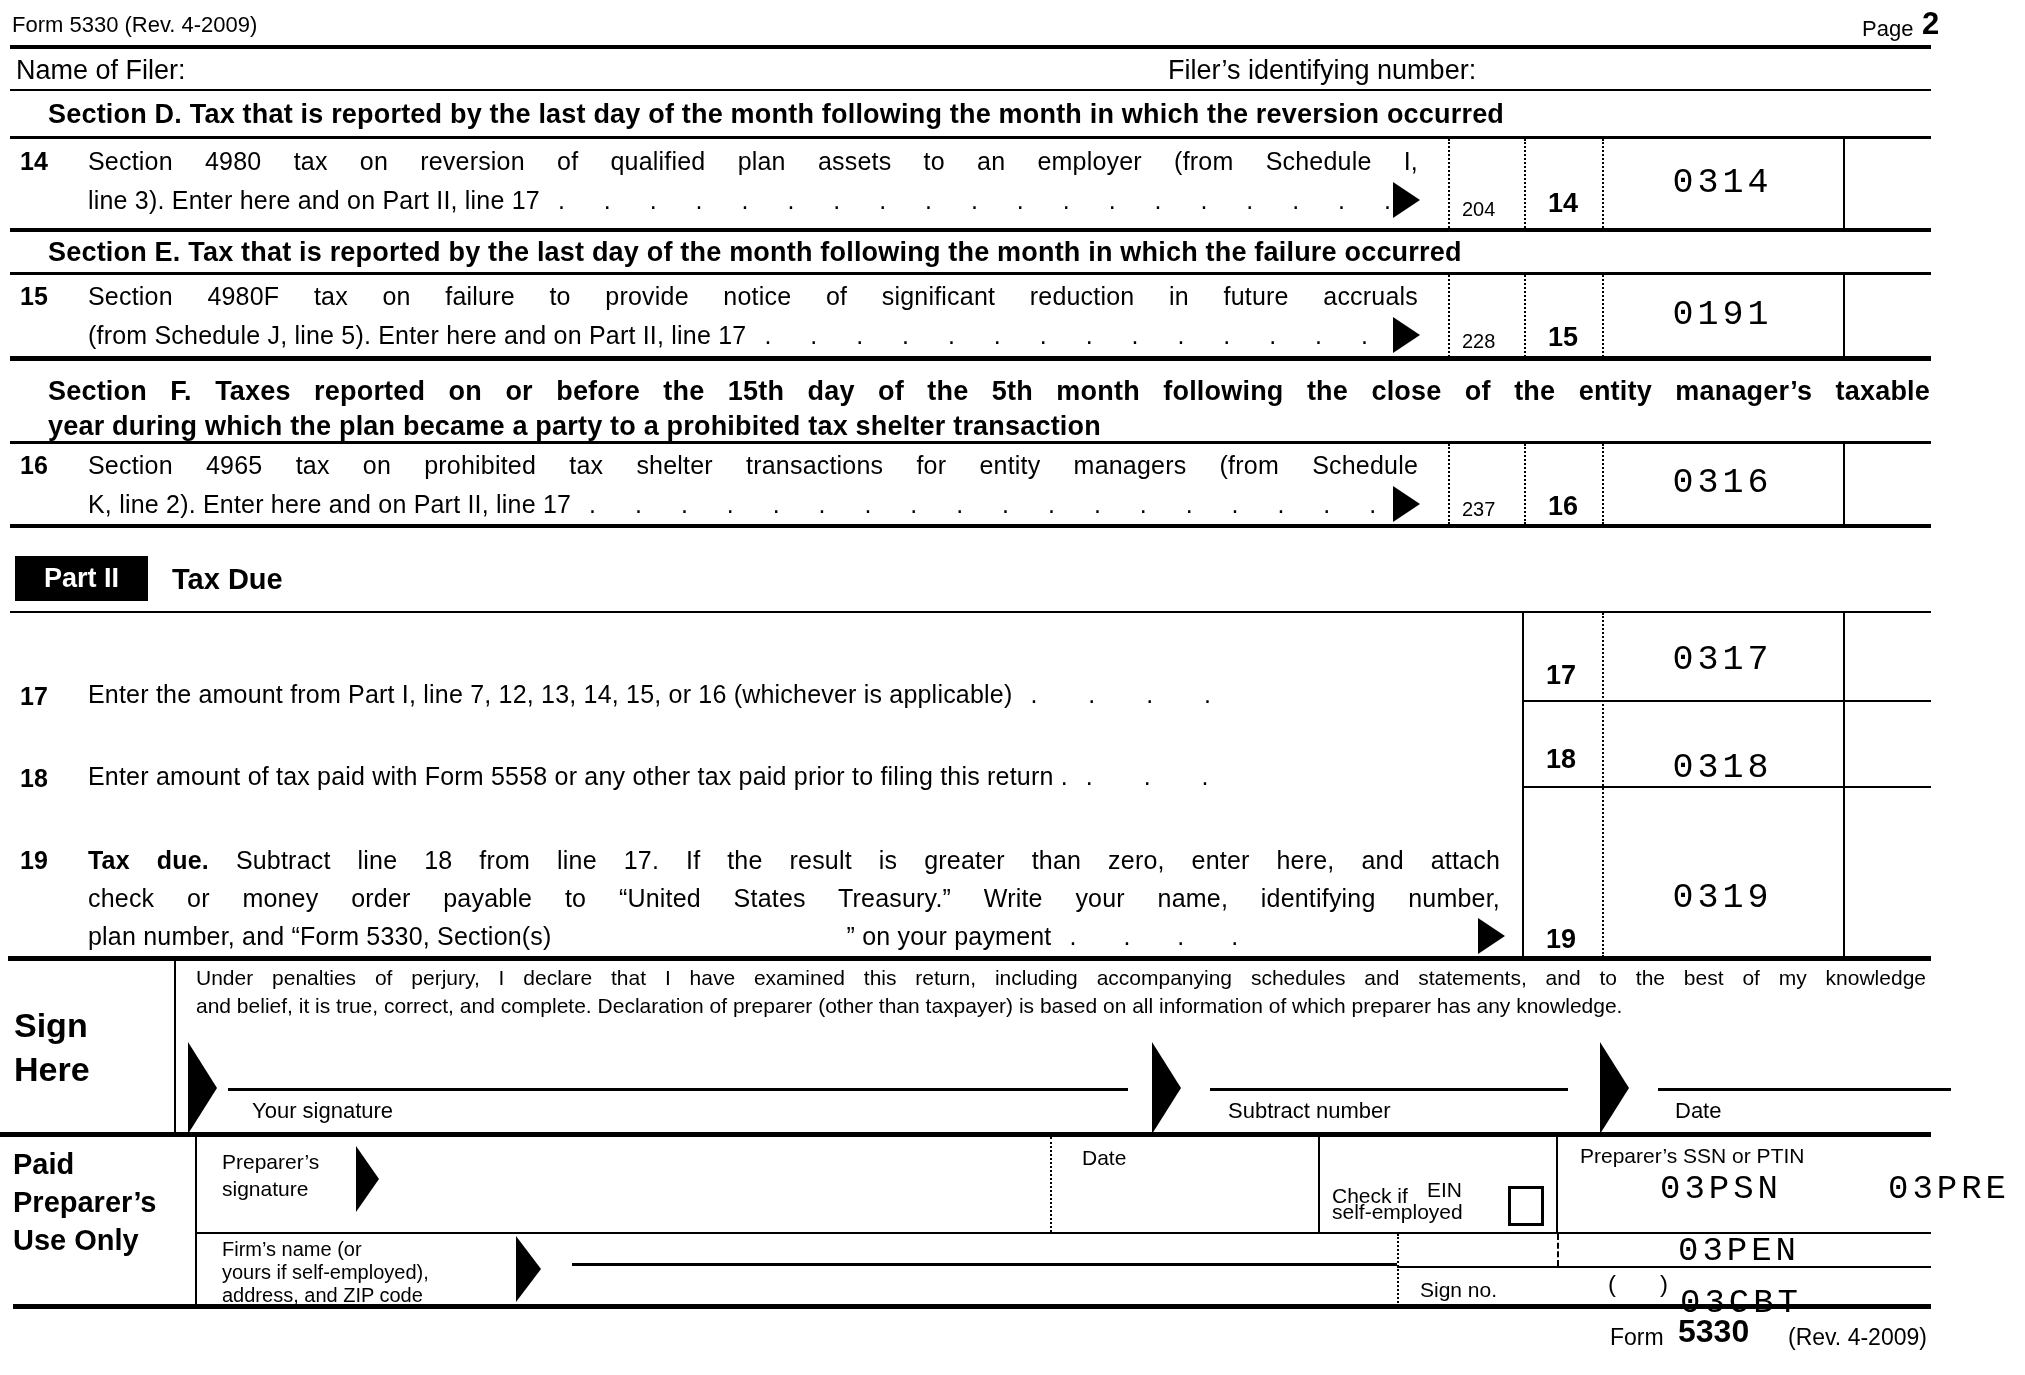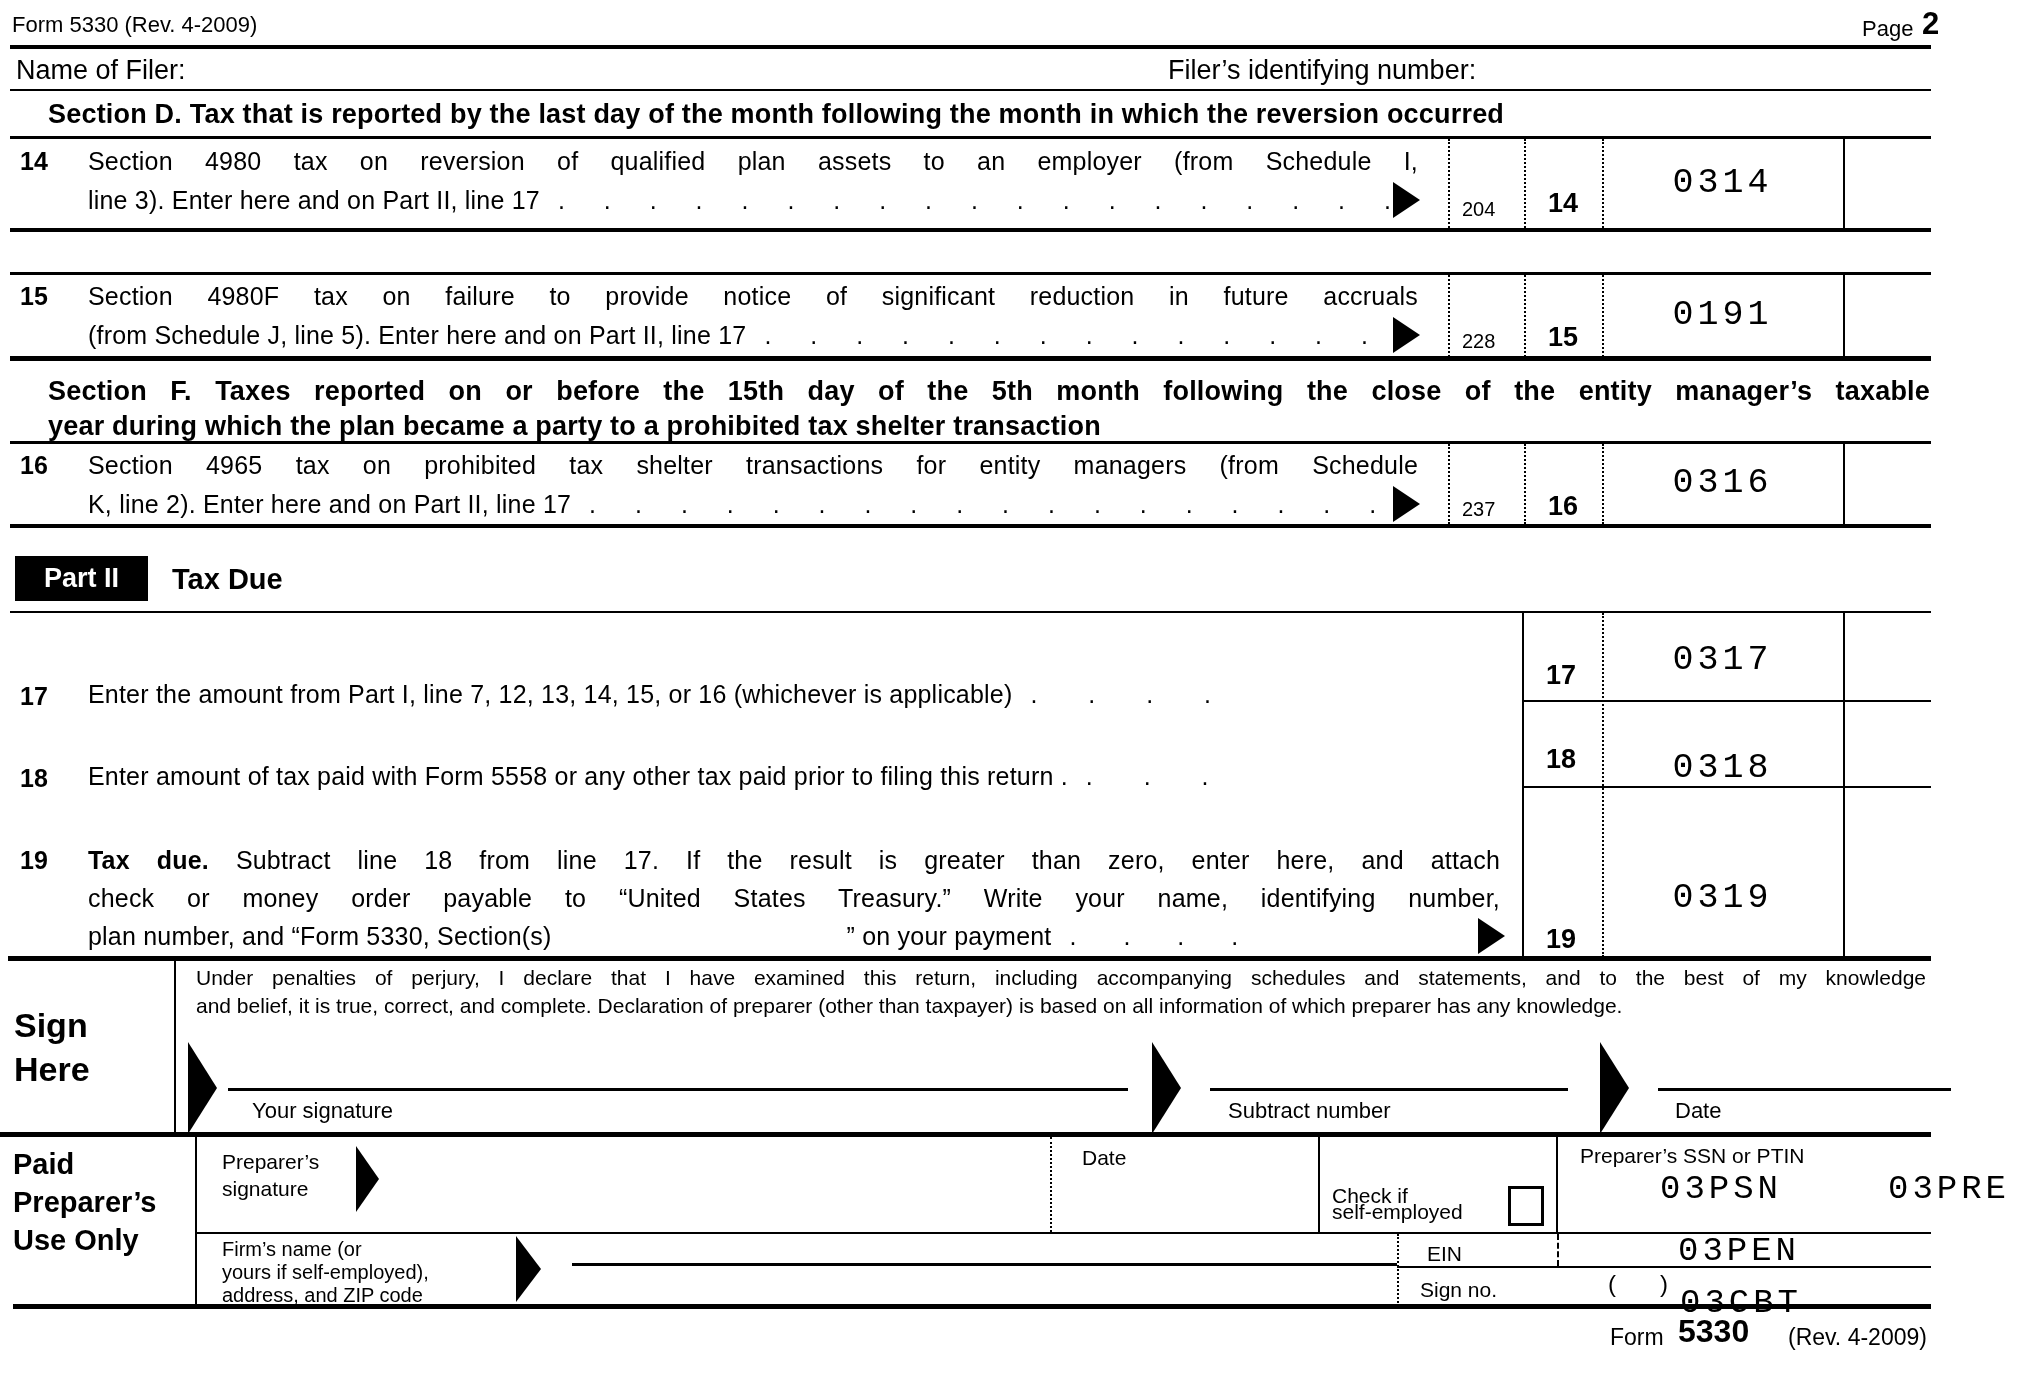--- a/index.html
+++ b/index.html
@@ -58,20 +58,21 @@
   </div>
   <div class="vdot" style="left:1448px;top:139px;height:89px;"></div>
   <div class="abs code" style="left:1462px;top:198px;">204</div>
   <div class="vdot" style="left:1524px;top:139px;height:89px;"></div>
   <div class="abs boxnum" style="left:1548px;top:188px;">14</div>
   <div class="vdot" style="left:1602px;top:139px;height:89px;"></div>
   <div class="abs mono" style="left:1602px;top:163px;width:241px;text-align:center;">0314</div>
   <div class="vline" style="left:1843px;top:139px;height:89px;"></div>
   <div class="hline" style="left:10px;top:228px;width:1921px;height:4px;"></div>
 
+  <div class="abs secttl" style="left:48px;top:237px;">Section E. Tax that is reported by the last day of the month following the month in which the failure occurred</div>
   <div class="hline" style="left:10px;top:272px;width:1921px;height:3px;"></div>
 
   <div class="abs b t25" style="left:20px;top:282px;">15</div>
   <div class="abs t25 just" style="left:88px;top:282px;width:1330px;">Section 4980F tax on failure to provide notice of significant reduction in future accruals</div>
   <div class="flexline" style="left:88px;top:315px;width:1332px;height:40px;">
     <span class="t25">(from Schedule J, line 5). Enter here and on Part II, line 17</span>
     <span class="leader">. . . . . . . . . . . . . . . . . . . .</span>
     <span class="arr"></span>
   </div>
   <div class="vdot" style="left:1448px;top:275px;height:82px;"></div>
@@ -183,21 +184,21 @@
   <div class="abs mono" style="left:1660px;top:1170px;font-size:34px;">03PSN</div>
   <div class="abs mono" style="left:1888px;top:1170px;font-size:34px;">03PRE</div>
   <div class="hline" style="left:195px;top:1232px;width:1736px;height:2px;"></div>
 
   <div class="abs t20" style="left:222px;top:1238px;">Firm’s name (or</div>
   <div class="abs t20" style="left:222px;top:1261px;">yours if self-employed),</div>
   <div class="abs t20" style="left:222px;top:1284px;">address, and ZIP code</div>
   <div class="bigarr" style="left:516px;top:1236px;border-top:33px solid transparent;border-bottom:33px solid transparent;border-left:25px solid #000;"></div>
   <div class="writeline" style="left:572px;top:1263px;width:825px;"></div>
   <div class="vdot" style="left:1397px;top:1234px;height:72px;"></div>
-  <div class="abs t21" style="left:1427px;top:1242px;">EIN</div>
+  <div class="abs t21" style="left:1427px;top:1178px;">EIN</div>
   <div class="vdash" style="left:1557px;top:1234px;height:32px;"></div>
   <div class="abs mono" style="left:1678px;top:1232px;font-size:34px;">03PEN</div>
   <div class="hline" style="left:1397px;top:1266px;width:534px;height:2px;"></div>
   <div class="abs t21" style="left:1420px;top:1278px;">Sign no.</div>
   <div class="abs" style="left:1608px;top:1270px;font-size:24px;">(</div>
   <div class="abs" style="left:1660px;top:1270px;font-size:24px;">)</div>
   <div class="abs mono" style="left:1680px;top:1284px;font-size:34px;">03CBT</div>
   <div class="hline" style="left:13px;top:1304px;width:1918px;height:5px;"></div>
 
   <div class="abs" style="left:1610px;top:1324px;font-size:23px;">Form</div>

